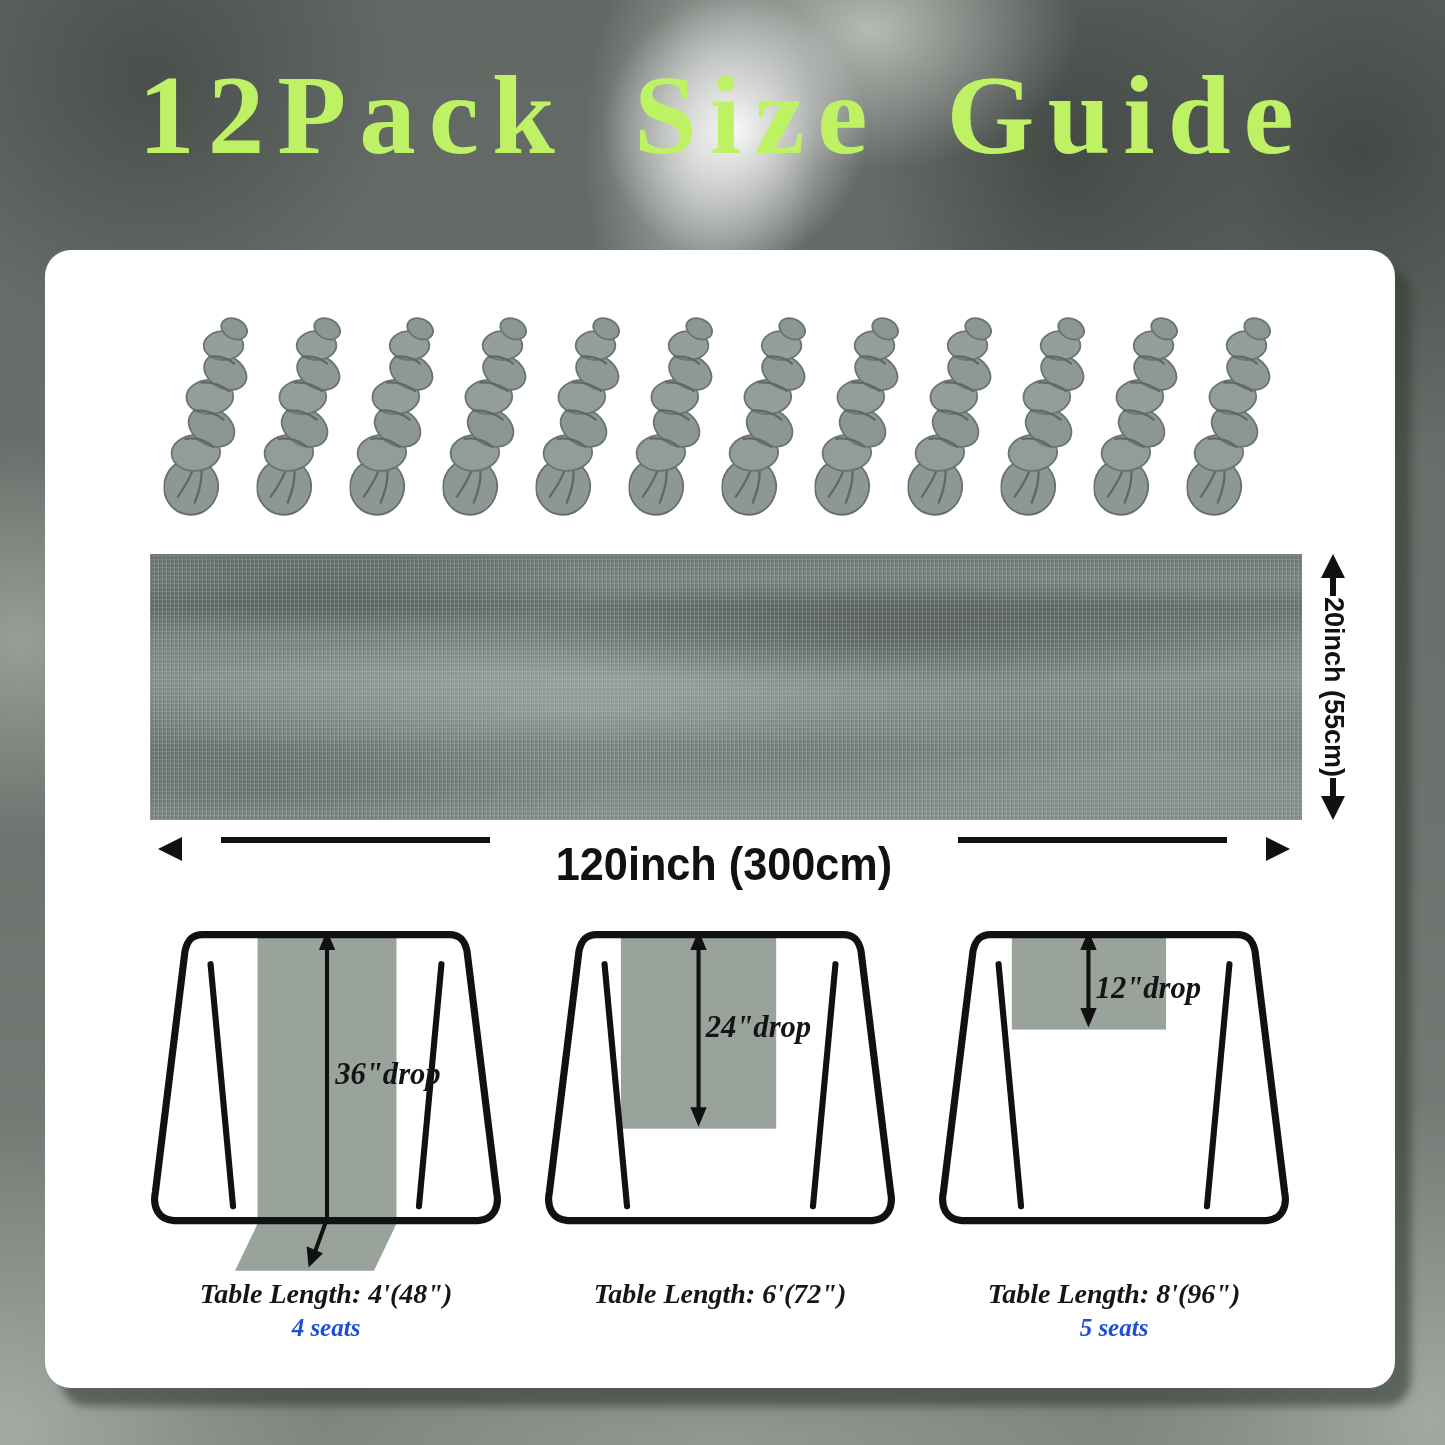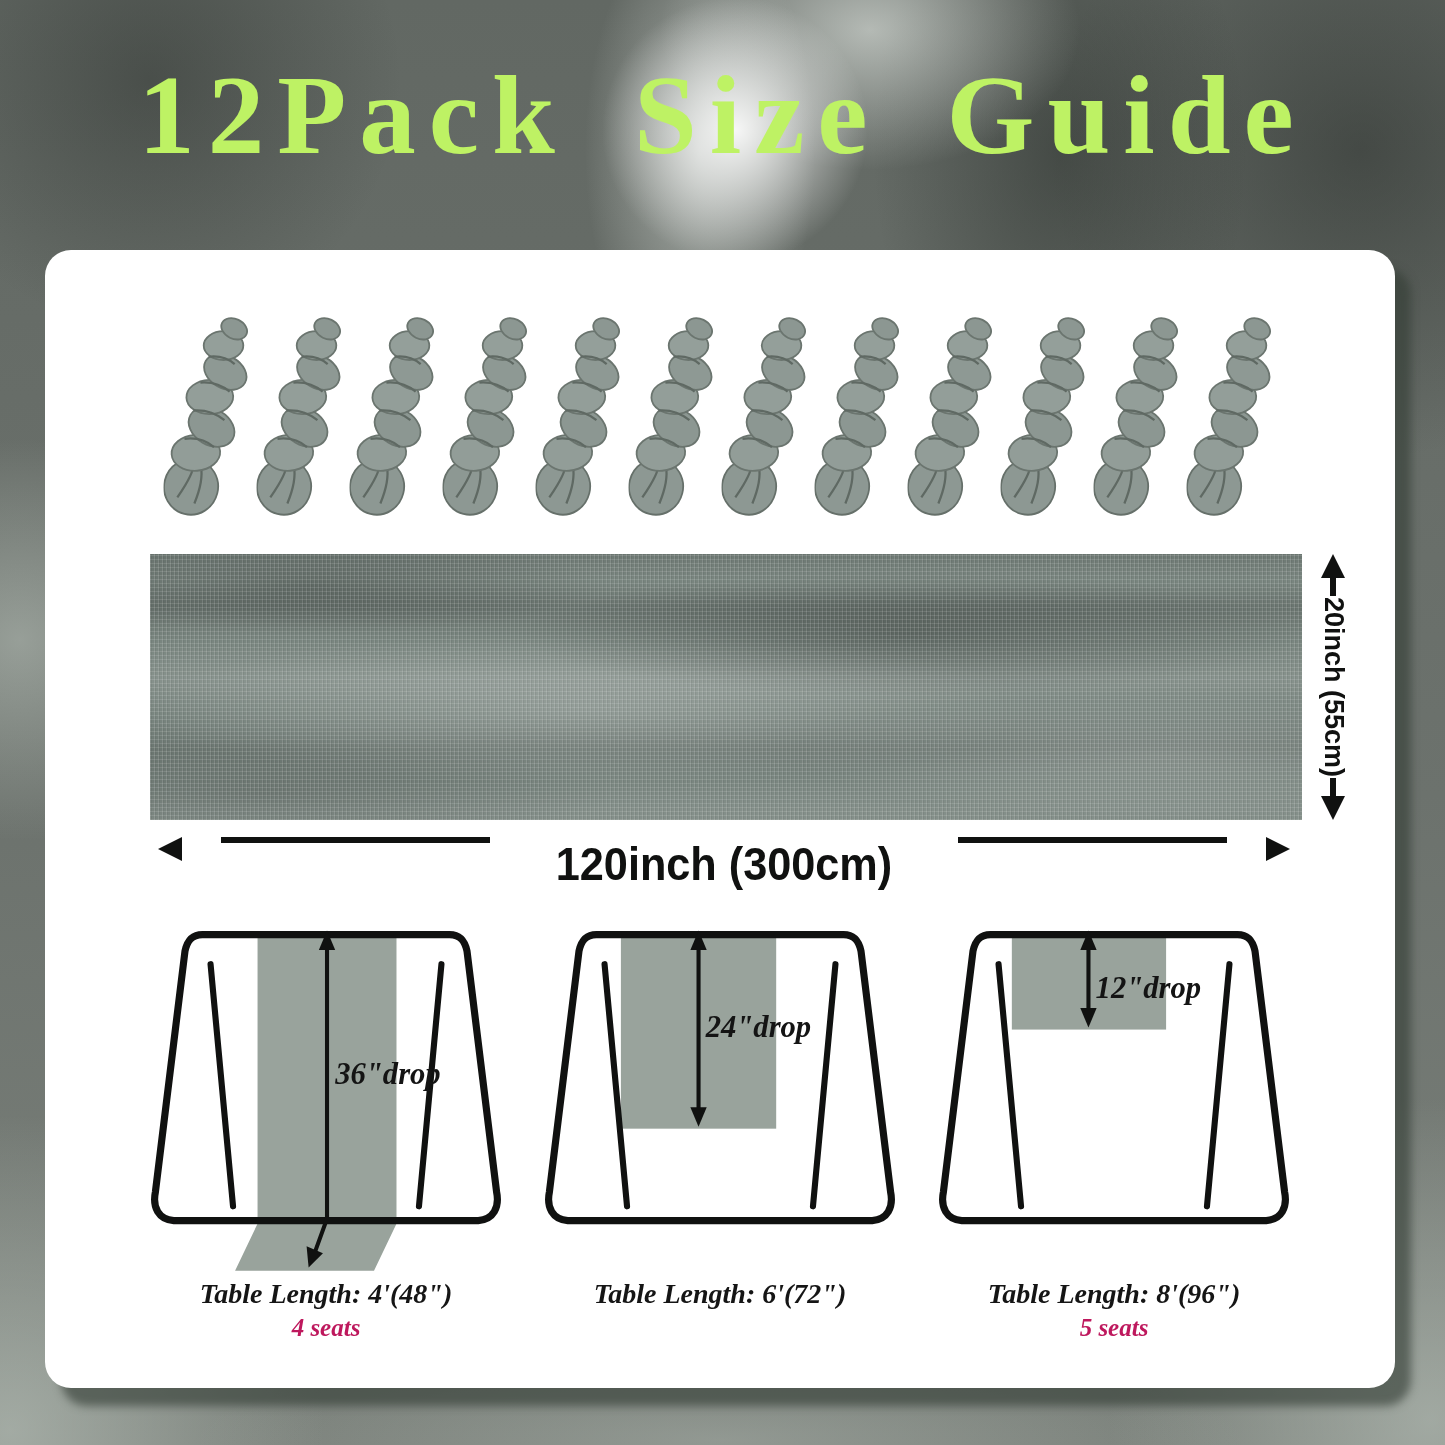--- a/index.html
+++ b/index.html
@@ -98,21 +98,21 @@
   }
   .table-col { width:378px; text-align:center; }
   .table-col svg { width:378px; height:358px; display:block; }
   .table-length {
     margin-top:0px;
     font-weight:bold; font-style:italic;
     font-size:28px; color:#151515; line-height:1.3;
   }
   .table-seats {
     font-weight:bold; font-style:italic;
-    font-size:25px; color:#be185d; line-height:1.3;
+    font-size:25px; color:#1d4ed8; line-height:1.3;
   }
   .drop-label {
     font-family:"Liberation Serif", serif;
     font-weight:bold; font-style:italic; font-size:30px; fill:#141414;
   }
 </style>
 </head>
 <body>
 
 <div class="page-title">12Pack Size Guide</div>

